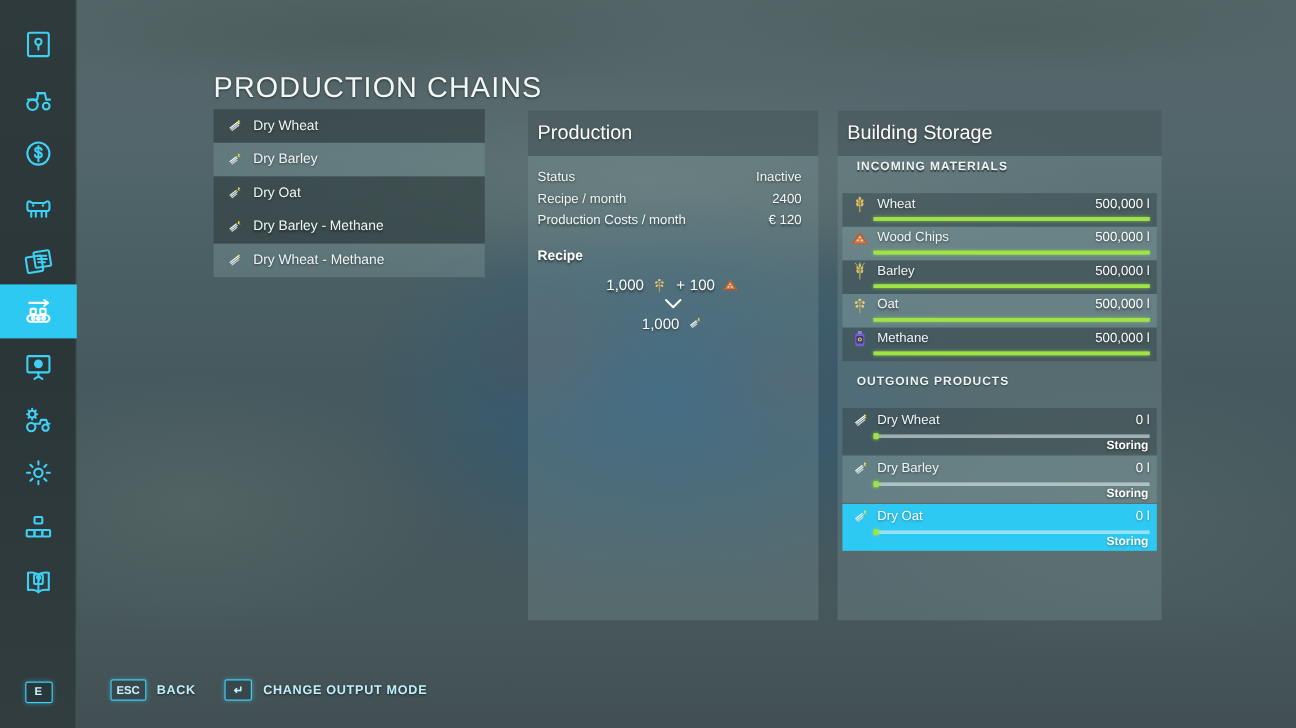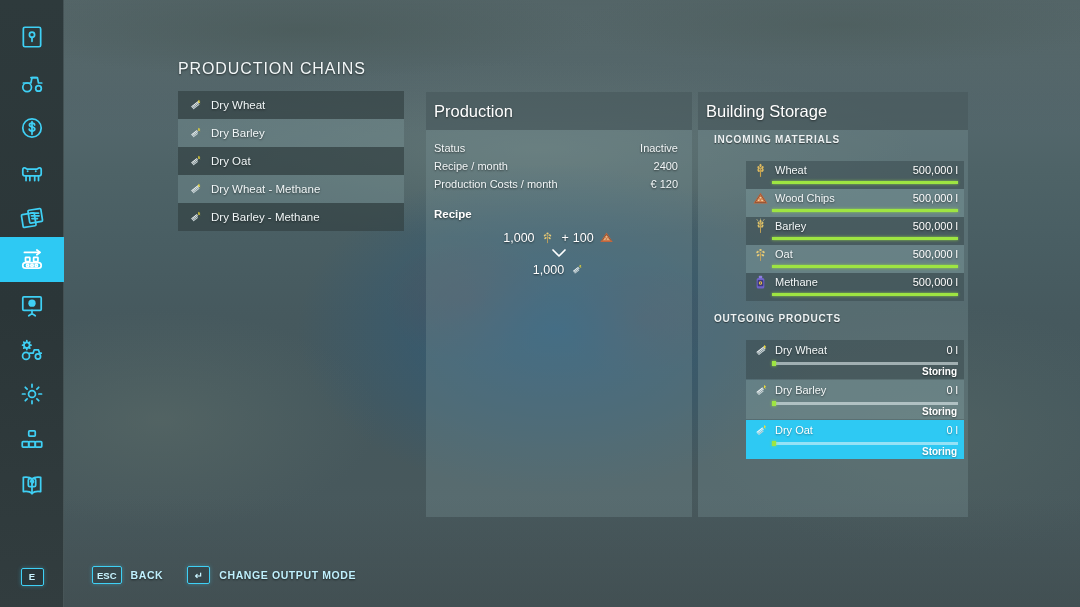--- a/index.html
+++ b/index.html
@@ -53,21 +53,21 @@
   }
   .side-item svg { display: block; }
   .side-item .stroke { stroke: #3fd0f5; fill: none; stroke-width: 1.6; stroke-linejoin: round; stroke-linecap: round; }
   .side-item .fill { fill: #3fd0f5; }
   .side-item.active { background: #2ec9f3; }
   .side-item.active .stroke { stroke: #ffffff; }
 
   
   #page-title {
     position: absolute; left: 178px; top: 60px;
-    font-size: 16px; letter-spacing: .9px;
+    font-size: 24px; letter-spacing: .9px;
     color: #f2f7f8; font-weight: 400;
     text-shadow: 0 1px 2px rgba(0,0,0,.55);
     z-index: 4;
   }
 
   
   #chain-list {
     position: absolute; left: 178px; top: 91px;
     width: 226px; z-index: 4;
   }
@@ -86,22 +86,22 @@
     font-size: 11.5px; color: #f0f6f7;
     text-shadow: 0 1px 2px rgba(0,0,0,.5);
   }
   .chain-row.odd  { background: rgba(50,63,66,.66); }
   .chain-row.even { background: rgba(122,150,152,.40); }
   .chain-row .label { margin-left: 7px; }
   .grain-icon { width: 18px; height: 16px; flex: 0 0 18px; }
 
   
   #production-panel {
-    position: absolute; left: 426px; top: 92px;
-    width: 266px; height: 425px;
+    position: absolute; left: 440px; top: 92px;
+    width: 242px; height: 425px;
     background: rgba(126,152,156,.30);
     z-index: 4;
   }
   #production-head {
     height: 38px;
     background: rgba(55,70,74,.50);
     display: flex; align-items: center;
     padding-left: 8px;
   }
   #production-head .t {
@@ -149,21 +149,21 @@
     font-size: 16.5px; color: #ffffff;
     text-shadow: 0 1px 2px rgba(0,0,0,.5);
   }
   .section-head {
     height: 31px; line-height: 19px;
     padding-left: 16px;
     font-size: 10px; font-weight: bold; letter-spacing: .8px;
     color: #eef3f4;
     text-shadow: 0 1px 1px rgba(0,0,0,.5);
   }
-  .store-list { padding: 0 4px; margin-left: 44px; }
+  .store-list { padding: 0 4px; }
 
   .store-row {
     height: 28px; position: relative;
     padding: 0 6px 0 6px;
   }
   .store-row.odd  { background: rgba(52,66,70,.45); }
   .store-row.even { background: rgba(130,160,163,.38); }
   .store-row .top {
     display: flex; align-items: center;
     height: 18px;
@@ -370,41 +370,41 @@
         <svg viewBox="0 0 24 24" width="18" height="16" class="grain-icon">
           <g transform="rotate(-38 12 12)">
             <rect x="6" y="10.2" width="11" height="1.5" rx=".6" fill="#f2f6f7"></rect>
             <rect x="6" y="12.2" width="11" height="1.5" rx=".6" fill="#dfe7e9"></rect>
             <rect x="6" y="14.2" width="9" height="1.5" rx=".6" fill="#c5d0d3"></rect>
           </g>
           <path d="M17.2 4.3 L20 6.2 L18.1 7 L20.2 9.4 L16.6 8.1 L17 6.3 Z" fill="#f3dd33"></path>
         </svg>
         <span class="label">Dry Oat</span>
       </div>
+      <div class="chain-row odd">
+        <svg viewBox="0 0 24 24" width="18" height="16" class="grain-icon">
+          <g transform="rotate(-38 12 12)">
+            <rect x="6" y="10.2" width="11" height="1.5" rx=".6" fill="#f2f6f7"></rect>
+            <rect x="6" y="12.2" width="11" height="1.5" rx=".6" fill="#dfe7e9"></rect>
+            <rect x="6" y="14.2" width="9" height="1.5" rx=".6" fill="#c5d0d3"></rect>
+          </g>
+          <path d="M17.2 4.3 L20 6.2 L18.1 7 L20.2 9.4 L16.6 8.1 L17 6.3 Z" fill="#f3dd33"></path>
+        </svg>
+        <span class="label">Dry Barley - Methane</span>
+      </div>
       <div class="chain-row even">
         <svg viewBox="0 0 24 24" width="18" height="16" class="grain-icon">
           <g transform="rotate(-38 12 12)">
             <rect x="6" y="10.2" width="14" height="1.5" rx=".6" fill="#f2f6f7"></rect>
             <rect x="6" y="12.2" width="14" height="1.5" rx=".6" fill="#dfe7e9"></rect>
             <rect x="6" y="14.2" width="12" height="1.5" rx=".6" fill="#c5d0d3"></rect>
           </g>
           <path d="M17.2 4.3 L20 6.2 L18.1 7 L20.2 9.4 L16.6 8.1 L17 6.3 Z" fill="#f3dd33"></path>
         </svg>
         <span class="label">Dry Wheat - Methane</span>
-      </div>
-      <div class="chain-row odd">
-        <svg viewBox="0 0 24 24" width="18" height="16" class="grain-icon">
-          <g transform="rotate(-38 12 12)">
-            <rect x="6" y="10.2" width="11" height="1.5" rx=".6" fill="#f2f6f7"></rect>
-            <rect x="6" y="12.2" width="11" height="1.5" rx=".6" fill="#dfe7e9"></rect>
-            <rect x="6" y="14.2" width="9" height="1.5" rx=".6" fill="#c5d0d3"></rect>
-          </g>
-          <path d="M17.2 4.3 L20 6.2 L18.1 7 L20.2 9.4 L16.6 8.1 L17 6.3 Z" fill="#f3dd33"></path>
-        </svg>
-        <span class="label">Dry Barley - Methane</span>
       </div>
     </div>
 </div>
 
 <div id="production-panel">
   <div id="production-head">
     <span class="t">Production</span>
   </div>
   <div class="prod-stats" id="prod-stats">
       <div class="stat-row">

